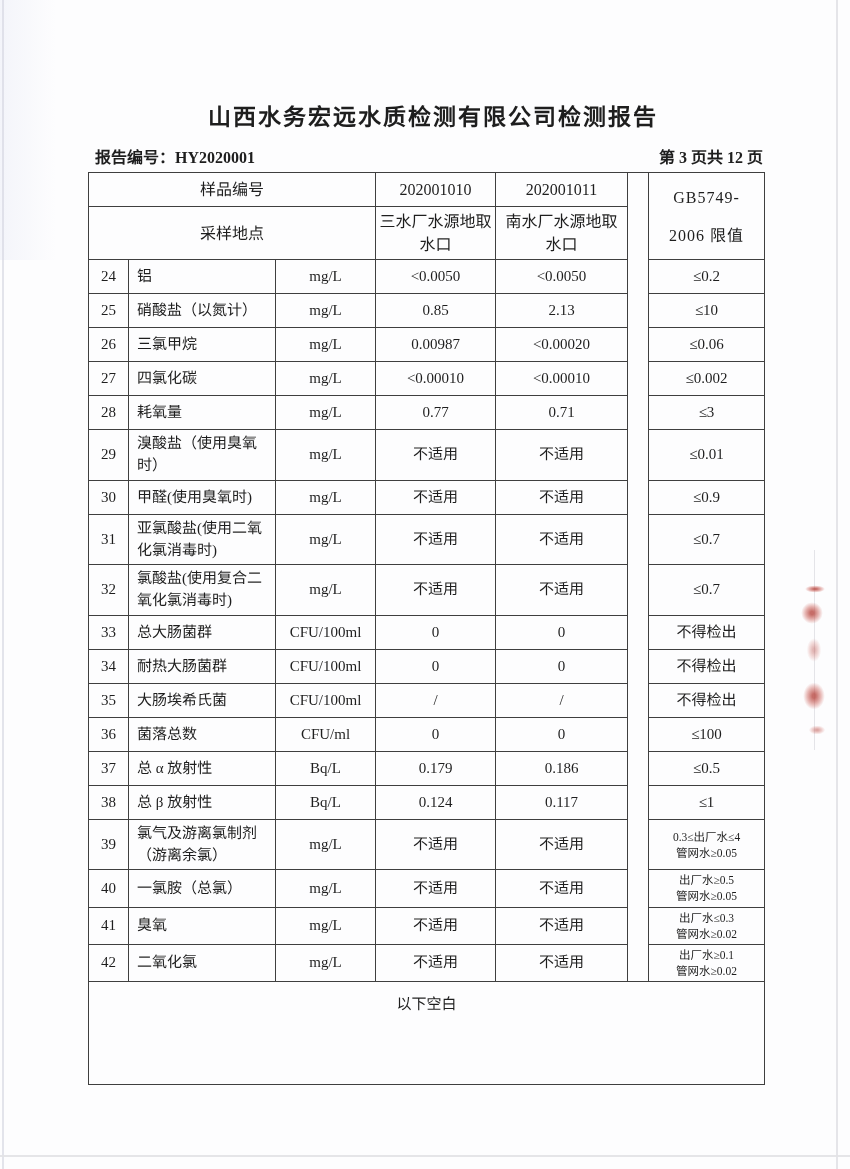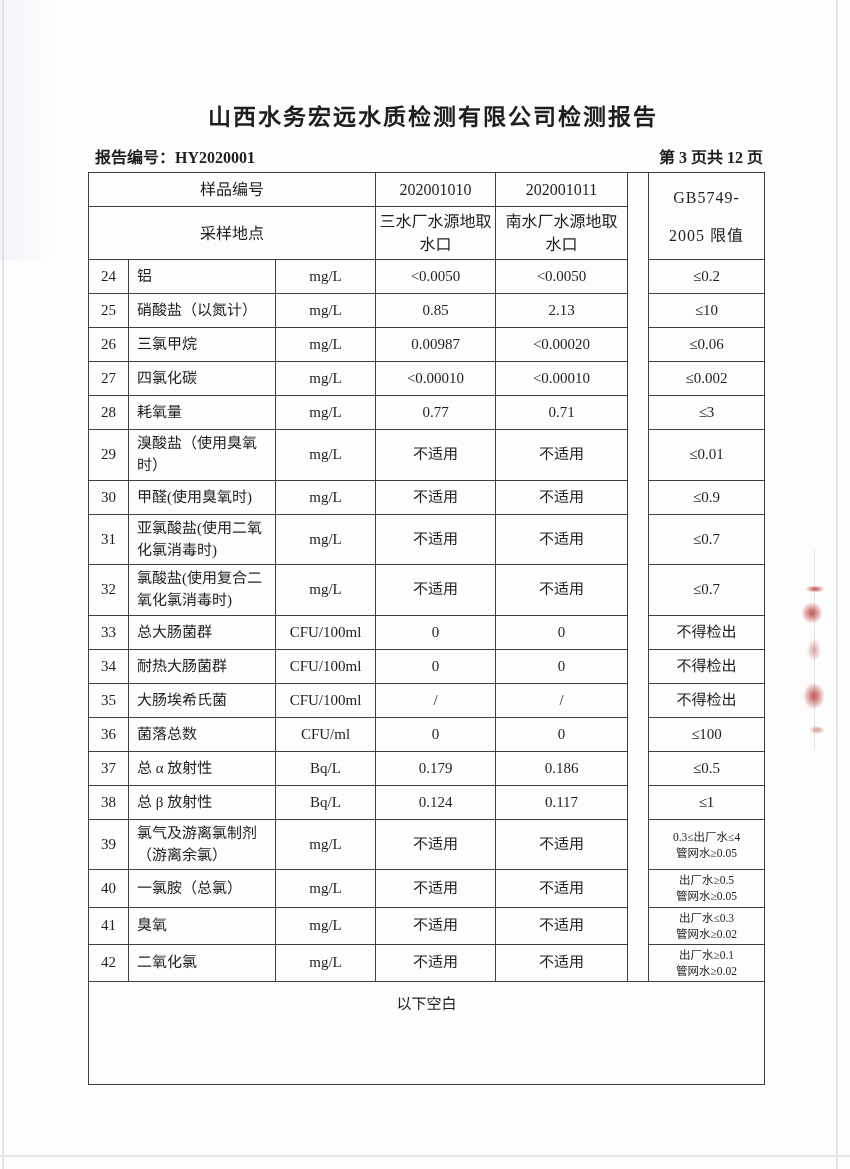--- a/index.html
+++ b/index.html
@@ -78,21 +78,21 @@
     <col style="width:116px">
   </colgroup>
   <thead>
     <tr class="h1">
       <td colspan="3">样品编号</td>
       <td>202001010</td>
       <td>202001011</td>
       <td class="gap gap-top"></td>
       <td rowspan="2" class="limit-head">
         <div class="lh">GB5749-</div>
-        <div class="lh">2005 限值</div>
+        <div class="lh">2006 限值</div>
       </td>
     </tr>
     <tr class="h2">
       <td colspan="3">采样地点</td>
       <td>三水厂水源地取水口</td>
       <td>南水厂水源地取水口</td>
       <td class="gap"></td>
     </tr>
   </thead>
   <tbody id="rows">

